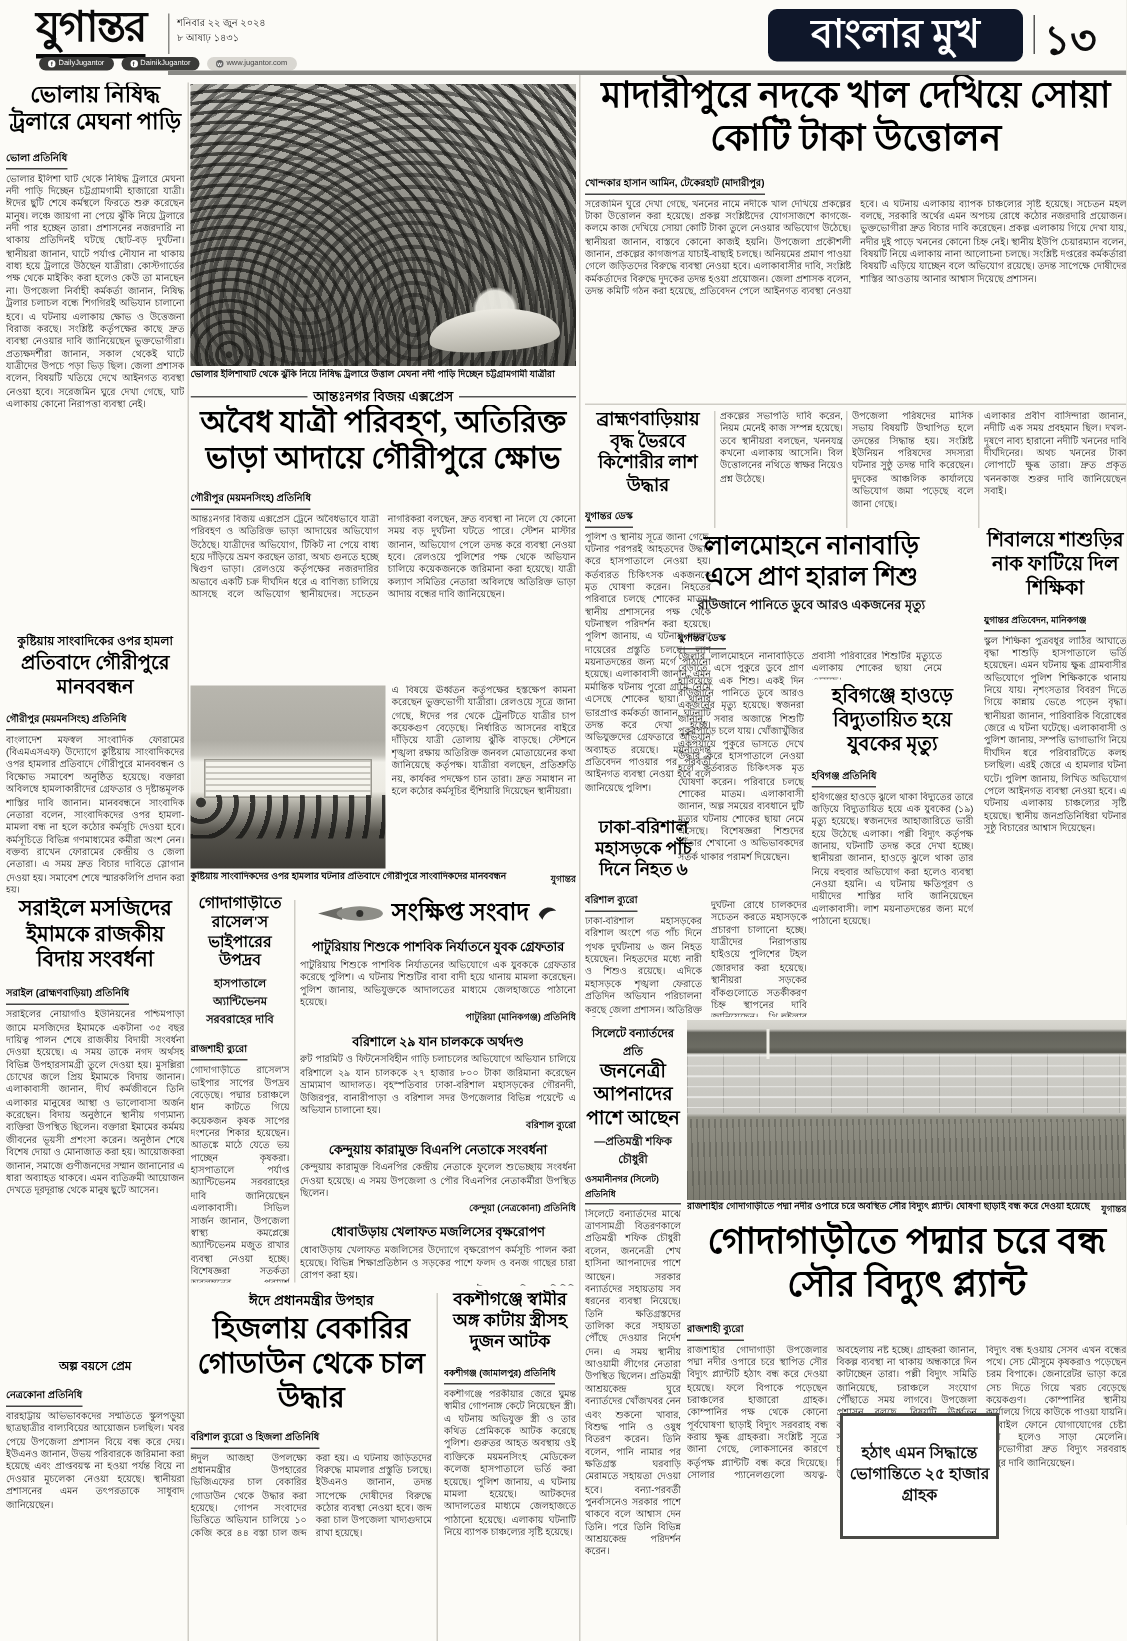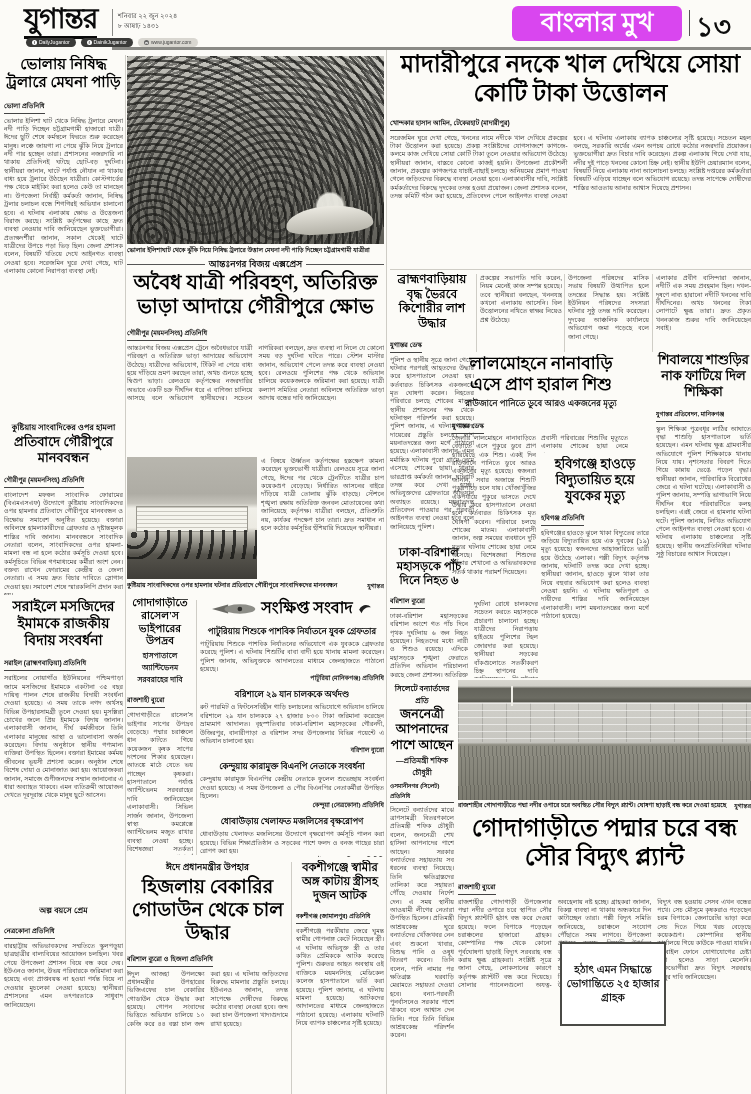--- a/index.html
+++ b/index.html
@@ -12,21 +12,21 @@
         font-family:"Liberation Serif", serif;}
   .mast-vline{position:absolute;left:112px;top:9px;width:1px;height:27px;background:#8a8a86;}
   .dates{position:absolute;left:118px;top:11px;font-size:6.5px;line-height:1.6;color:#222;}
   .pillrow{position:absolute;left:26px;top:38px;display:flex;gap:5px;}
   .pill{height:9px;border-radius:5px;background:#3a3a38;color:#fff;font-size:5px;line-height:9px;
         padding:0 6px;display:flex;align-items:center;gap:2px;}
   .pill.lt{background:#d9d7d1;color:#444;}
   .dot-icon{width:5px;height:5px;border-radius:50%;background:#fff;color:#3a3a38;font-size:4px;
             line-height:5px;text-align:center;font-weight:bold;}
   .pill.lt .dot-icon{background:#666;color:#fff;}
-  .section-badge{position:absolute;left:512px;top:6px;width:170px;height:35px;background:#d946ef;
+  .section-badge{position:absolute;left:512px;top:6px;width:170px;height:35px;background:#0f172a;
         border-radius:6px;color:#fff;display:flex;align-items:center;justify-content:center;
         font-size:26px;font-weight:800;font-family:"Liberation Serif", serif;}
   .badge-vline{position:absolute;left:689px;top:10px;width:1px;height:26px;background:#555;}
   .pageno{position:absolute;left:696px;top:6px;font-size:27px;font-weight:800;color:#0d0d0d;}
   .mast-rule{position:absolute;left:112px;top:47px;width:639px;height:3px;background:#8a8a86;}
   
   .art{position:absolute;overflow:hidden;}
   .h{font-weight:800;text-align:center;color:#000;line-height:1.22;
      font-family:"Liberation Serif", serif;margin:0 0 2px 0;}
   .kick{font-weight:bold;text-align:center;color:#000;}

